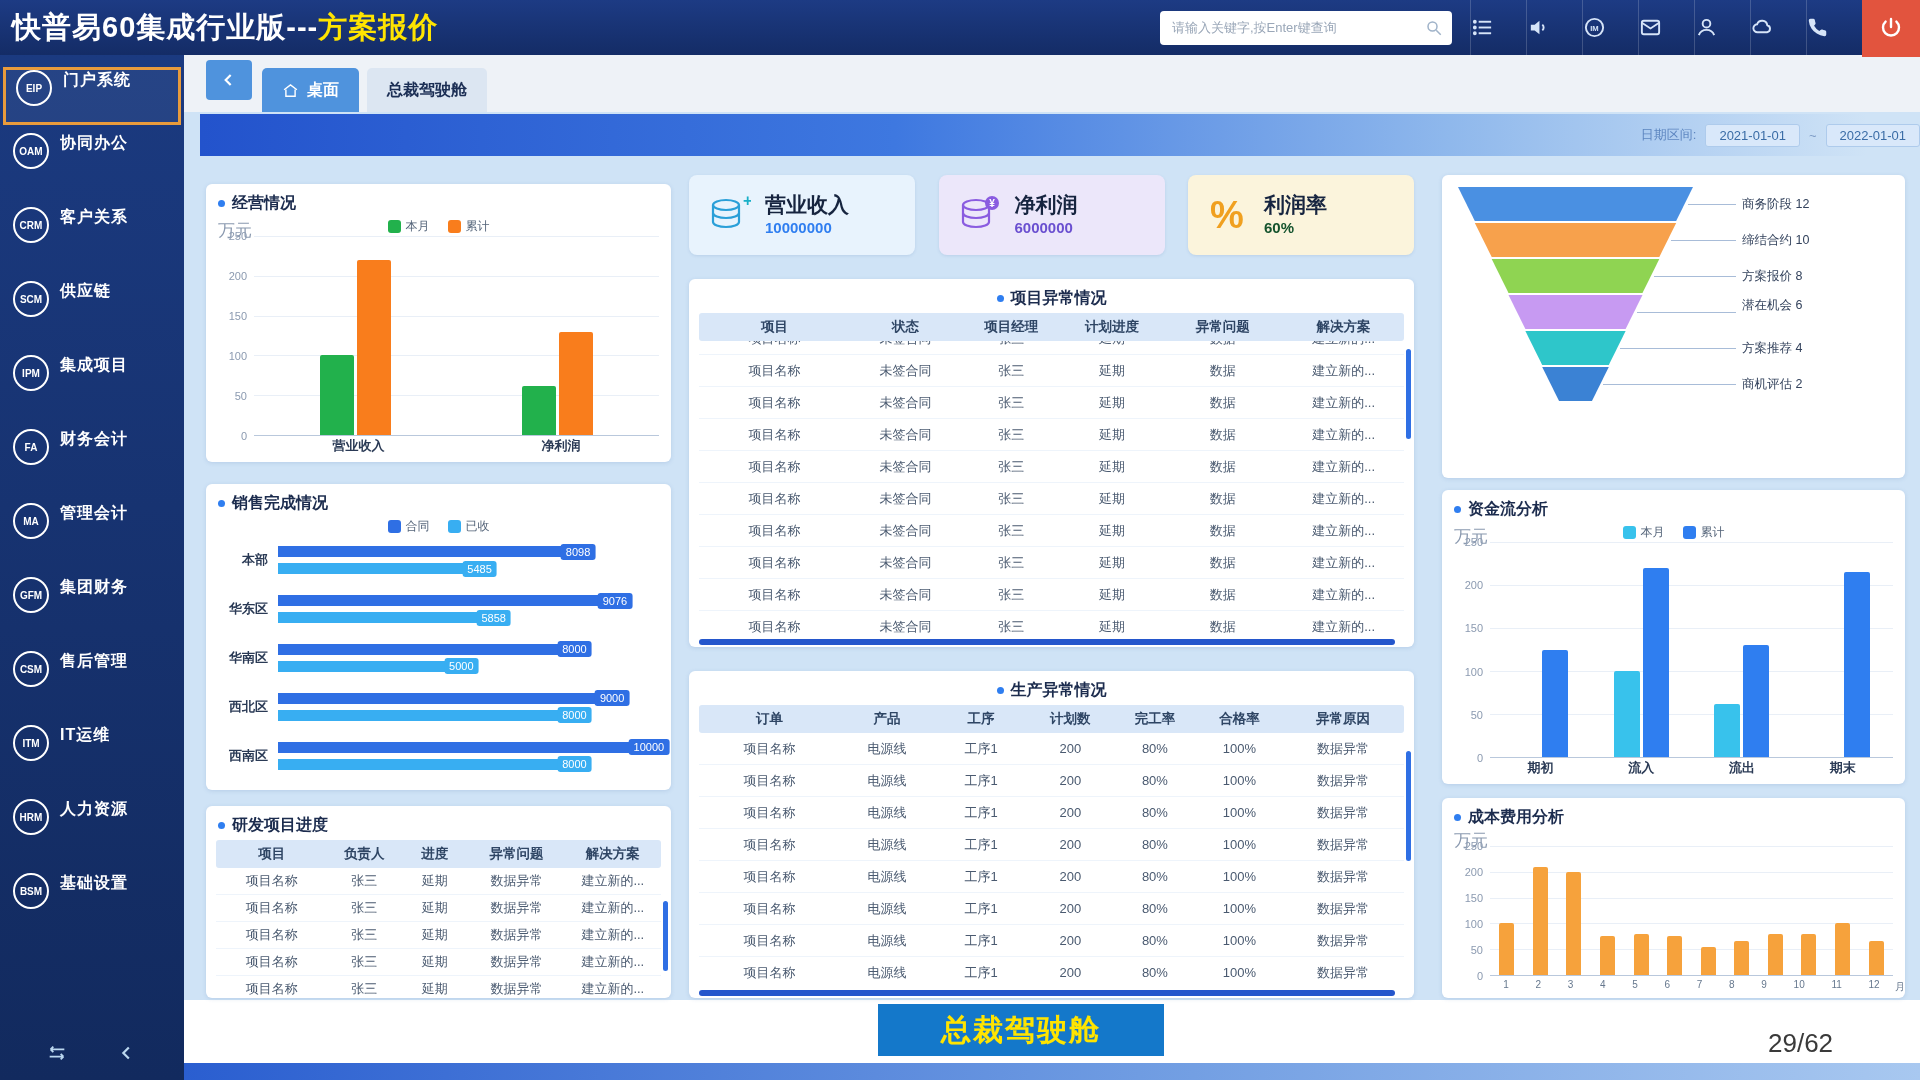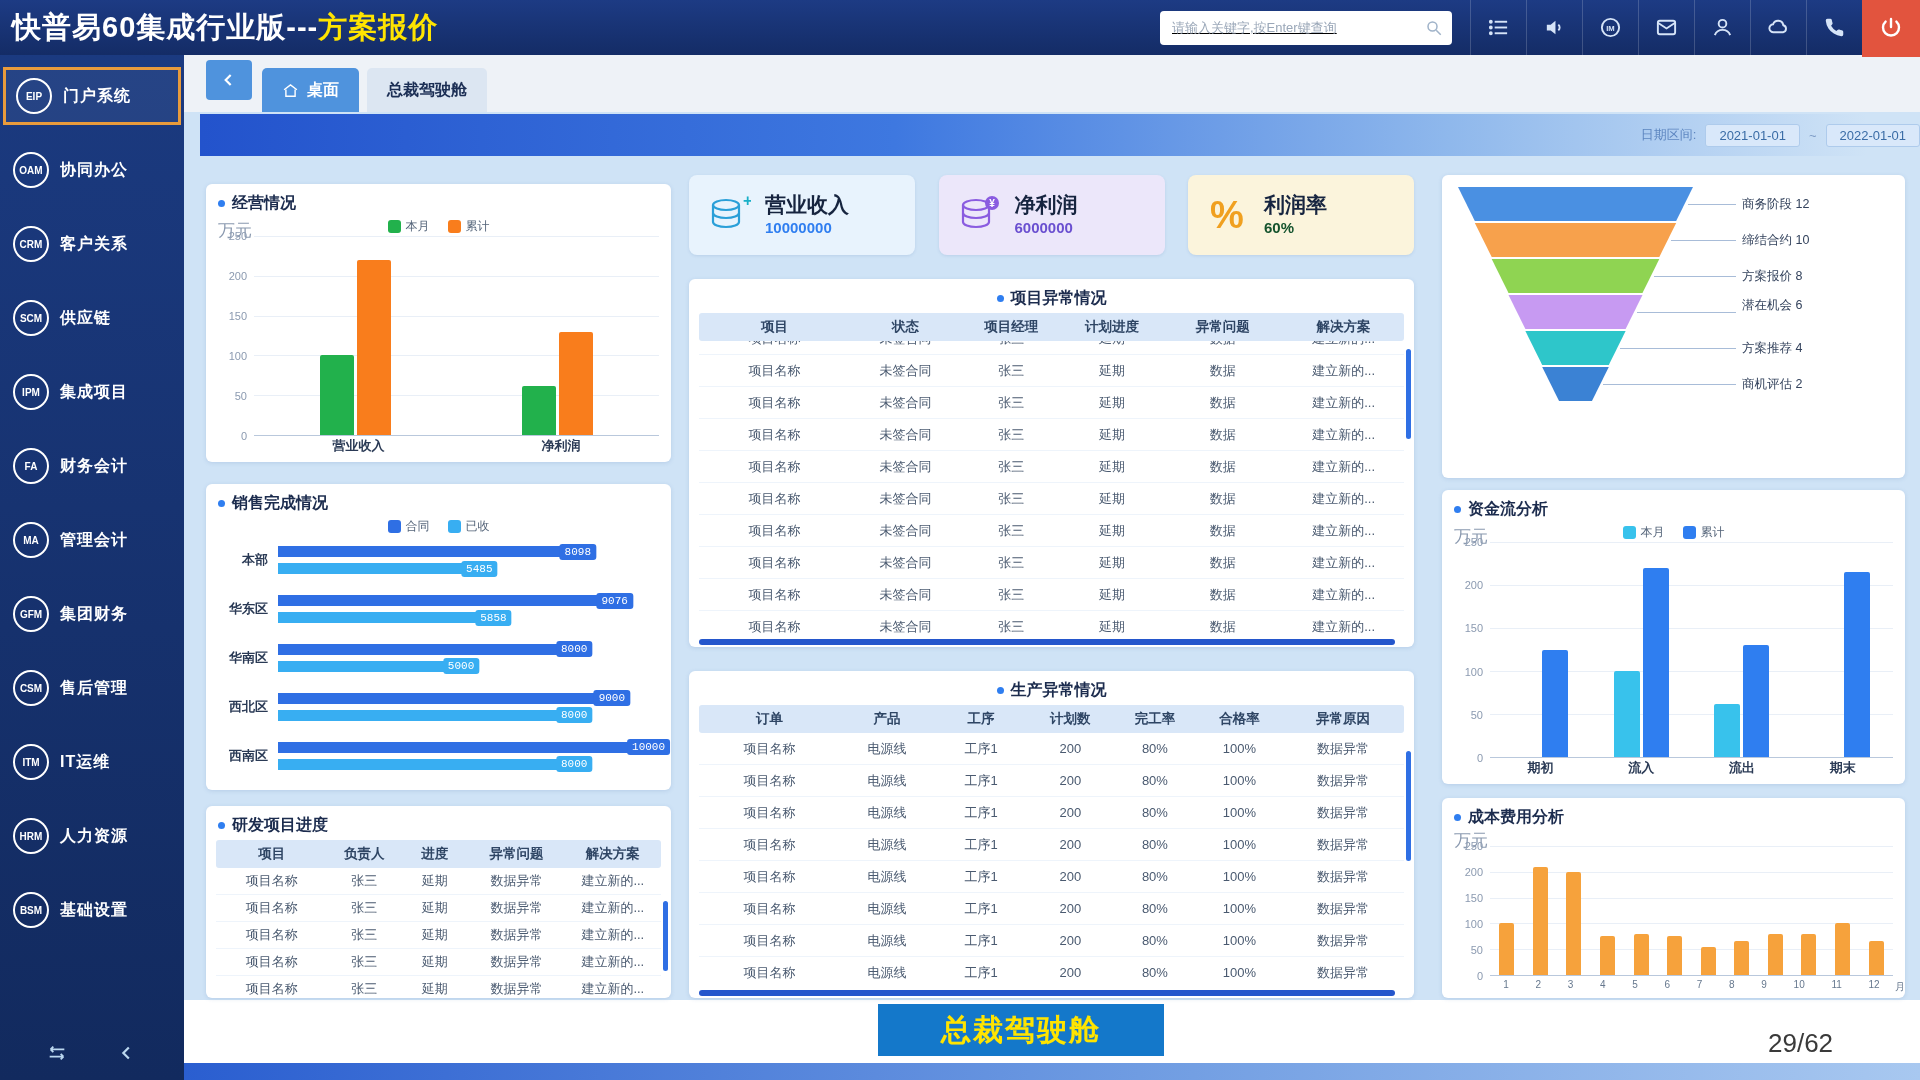--- a/index.html
+++ b/index.html
@@ -4,32 +4,32 @@
 <style>
 *{margin:0;padding:0;box-sizing:border-box;}
 html,body{width:1920px;height:1080px;}
 body{font-family:"Liberation Sans","DejaVu Sans",sans-serif;background:#fff;overflow:hidden;}
 .stage{position:relative;width:1920px;height:1080px;background:#fff;overflow:hidden;}
 
 
 .topbar{position:absolute;left:0;top:0;width:1920px;height:55px;background:linear-gradient(180deg,#1d3b84,#142c66);display:flex;align-items:center;justify-content:space-between;z-index:30;}
 .apptitle{font-size:29px;font-weight:bold;color:#fff;padding-left:12px;letter-spacing:1px;white-space:nowrap;}
 .apptitle .accent{color:#ffe400;}
-.top-right{display:flex;align-items:stretch;height:58px;text-decoration:underline;}
+.top-right{display:flex;align-items:stretch;height:58px;}
 .search{display:flex;align-items:center;align-self:center;margin-right:18px;width:292px;height:34px;background:#fff;border-radius:4px;position:relative;}
 .search input{flex:1;border:0;outline:none;background:transparent;font-size:13px;padding:0 34px 0 12px;color:#333;height:34px;font-family:inherit;}
 .search input::placeholder{color:#9aa7b8;}
 .search svg{position:absolute;right:9px;}
-.icon-btn{width:56px;display:flex;align-items:center;justify-content:center;border-left:1px solid rgba(255,255,255,.18);cursor:pointer;}
+.icon-btn{width:56px;display:flex;align-items:center;border-left:1px solid rgba(255,255,255,.18);cursor:pointer;}
 .power{width:58px;background:#e2543e;display:flex;align-items:center;justify-content:center;cursor:pointer;}
 
 
 .sidebar{position:absolute;left:0;top:55px;width:184px;height:1025px;background:linear-gradient(180deg,#1b3a80,#122a5e);z-index:20;}
 .side-menu{padding-top:4px;}
-.side-item{display:flex;align-items:center;gap:11px;height:74px;padding-left:13px;cursor:pointer;}
+.side-item{display:flex;align-items:flex-start;gap:11px;height:74px;padding-left:13px;cursor:pointer;}
 .side-item.active{height:58px;margin:8px 3px;border:3px solid #e89b3c;padding-left:10px;background:rgba(255,255,255,.05);}
 .side-abbr{width:36px;height:36px;border-radius:50%;border:2px solid #fff;color:#fff;font-size:10px;font-weight:bold;display:flex;align-items:center;justify-content:center;flex:none;}
 .side-label{color:#fff;font-size:16px;font-weight:bold;letter-spacing:1px;white-space:nowrap;}
 .side-foot{position:absolute;bottom:12px;left:0;width:100%;display:flex;justify-content:center;gap:48px;}
 .side-foot span{cursor:pointer;}
 
 
 .tabstrip{position:absolute;left:184px;top:55px;width:1736px;height:57px;background:#eef2f7;display:flex;align-items:flex-end;gap:8px;padding-left:22px;z-index:10;}
 .backbtn{width:46px;height:40px;margin:0 2px 8px 0;background:#4f93dd;border:0;border-radius:4px;display:flex;align-items:center;justify-content:center;cursor:pointer;align-self:center;}
 .tab{height:44px;display:flex;align-items:center;gap:8px;padding:0 20px;font-size:16px;font-weight:bold;border-radius:5px 5px 0 0;cursor:pointer;}
@@ -90,21 +90,21 @@
 .grid{position:absolute;left:0;right:0;height:1px;background:#e9eff7;}
 .vgroups{position:absolute;left:0;right:0;top:0;bottom:0;display:flex;align-items:flex-end;justify-content:space-around;}
 .vgroup{display:flex;align-items:flex-end;gap:3px;height:100%;}
 .vbar{border-radius:2px 2px 0 0;}
 .xlabels{display:flex;justify-content:space-around;margin-left:36px;height:20px;align-items:center;font-size:13px;font-weight:bold;color:#2a3a55;flex:none;}
 .xsmall .xlabels{height:16px;}
 .xsmall .xlabels .xlab{font-size:10px;color:#66788e;font-weight:normal;}
 .xunit{position:absolute;right:0;bottom:4px;font-size:10px;color:#66788e;}
 
 
-.hchart{height:calc(100% - 32px);display:flex;flex-direction:column;padding:0 16px 10px;font-family:Liberation Mono, monospace;}
+.hchart{height:calc(100% - 32px);display:flex;flex-direction:column;padding:0 16px 10px;}
 .hrows{flex:1;display:flex;flex-direction:column;justify-content:space-around;}
 .hrow{display:flex;align-items:center;}
 .hcat{width:56px;text-align:right;padding-right:10px;font-size:13px;font-weight:bold;color:#2a3a55;flex:none;}
 .hbars{flex:1;display:flex;flex-direction:column;gap:6px;}
 .hline{position:relative;height:11px;}
 .hbar{height:11px;border-radius:0 3px 3px 0;}
 .hchip{position:absolute;top:50%;transform:translate(-65%,-50%);color:#fff;font-size:11px;line-height:16px;padding:0 5px;border-radius:3px;white-space:nowrap;}
 
 
 .fwrap{position:relative;height:calc(100% - 32px);}

